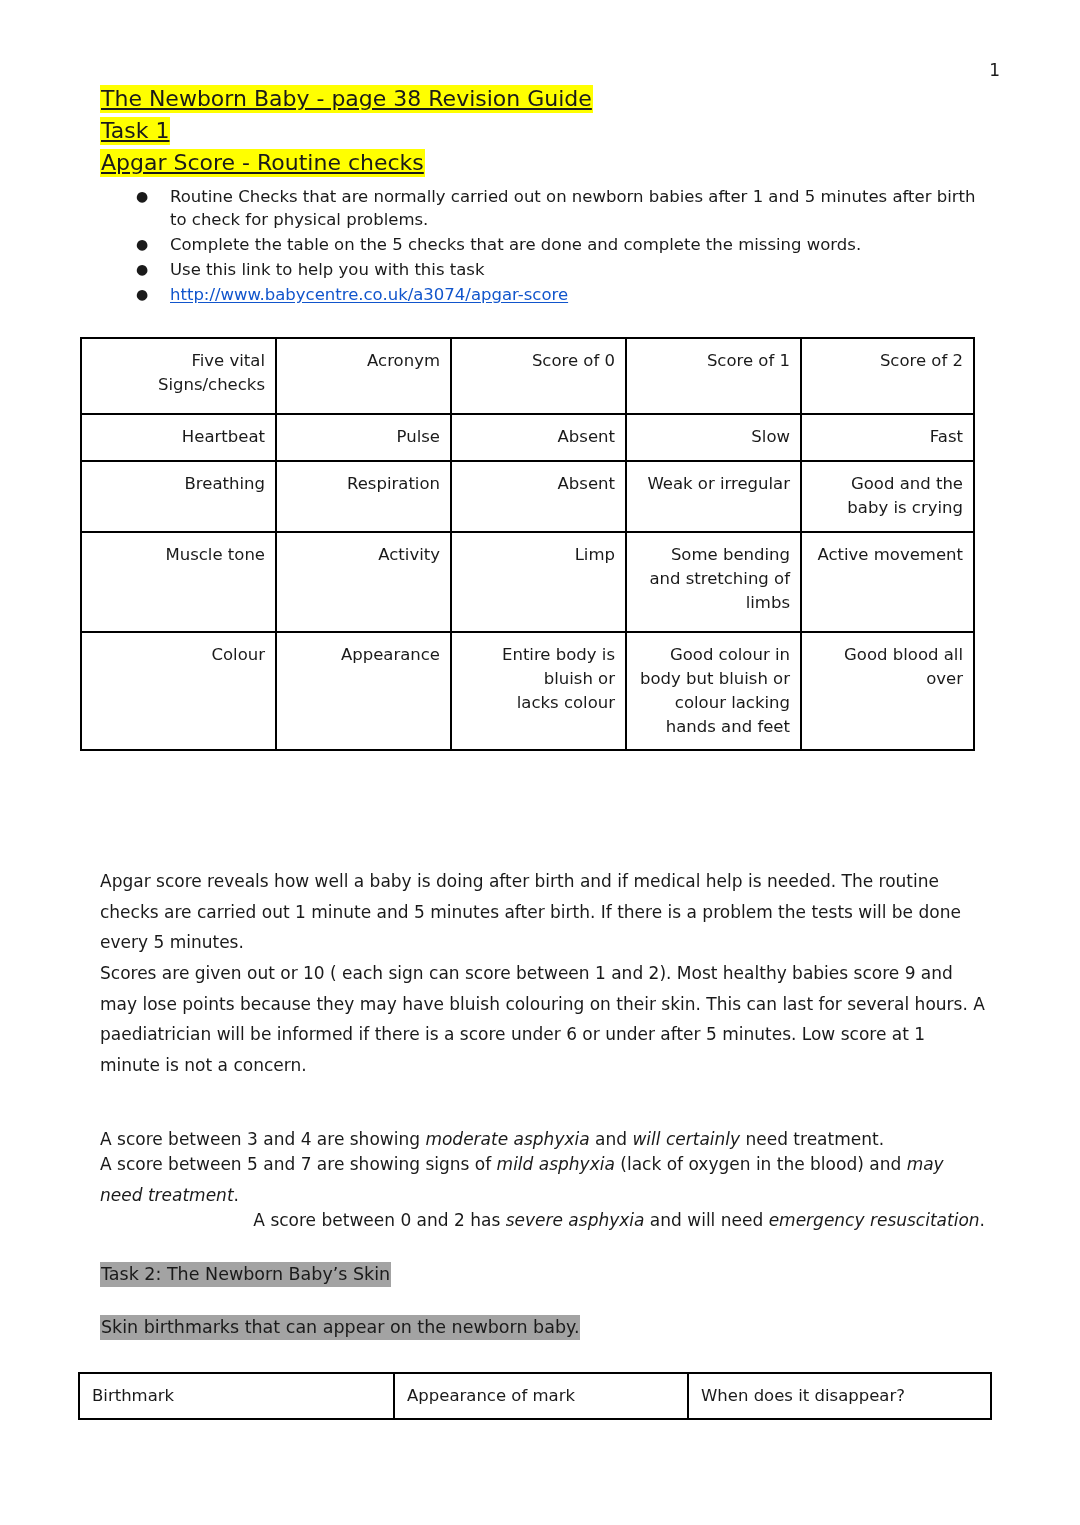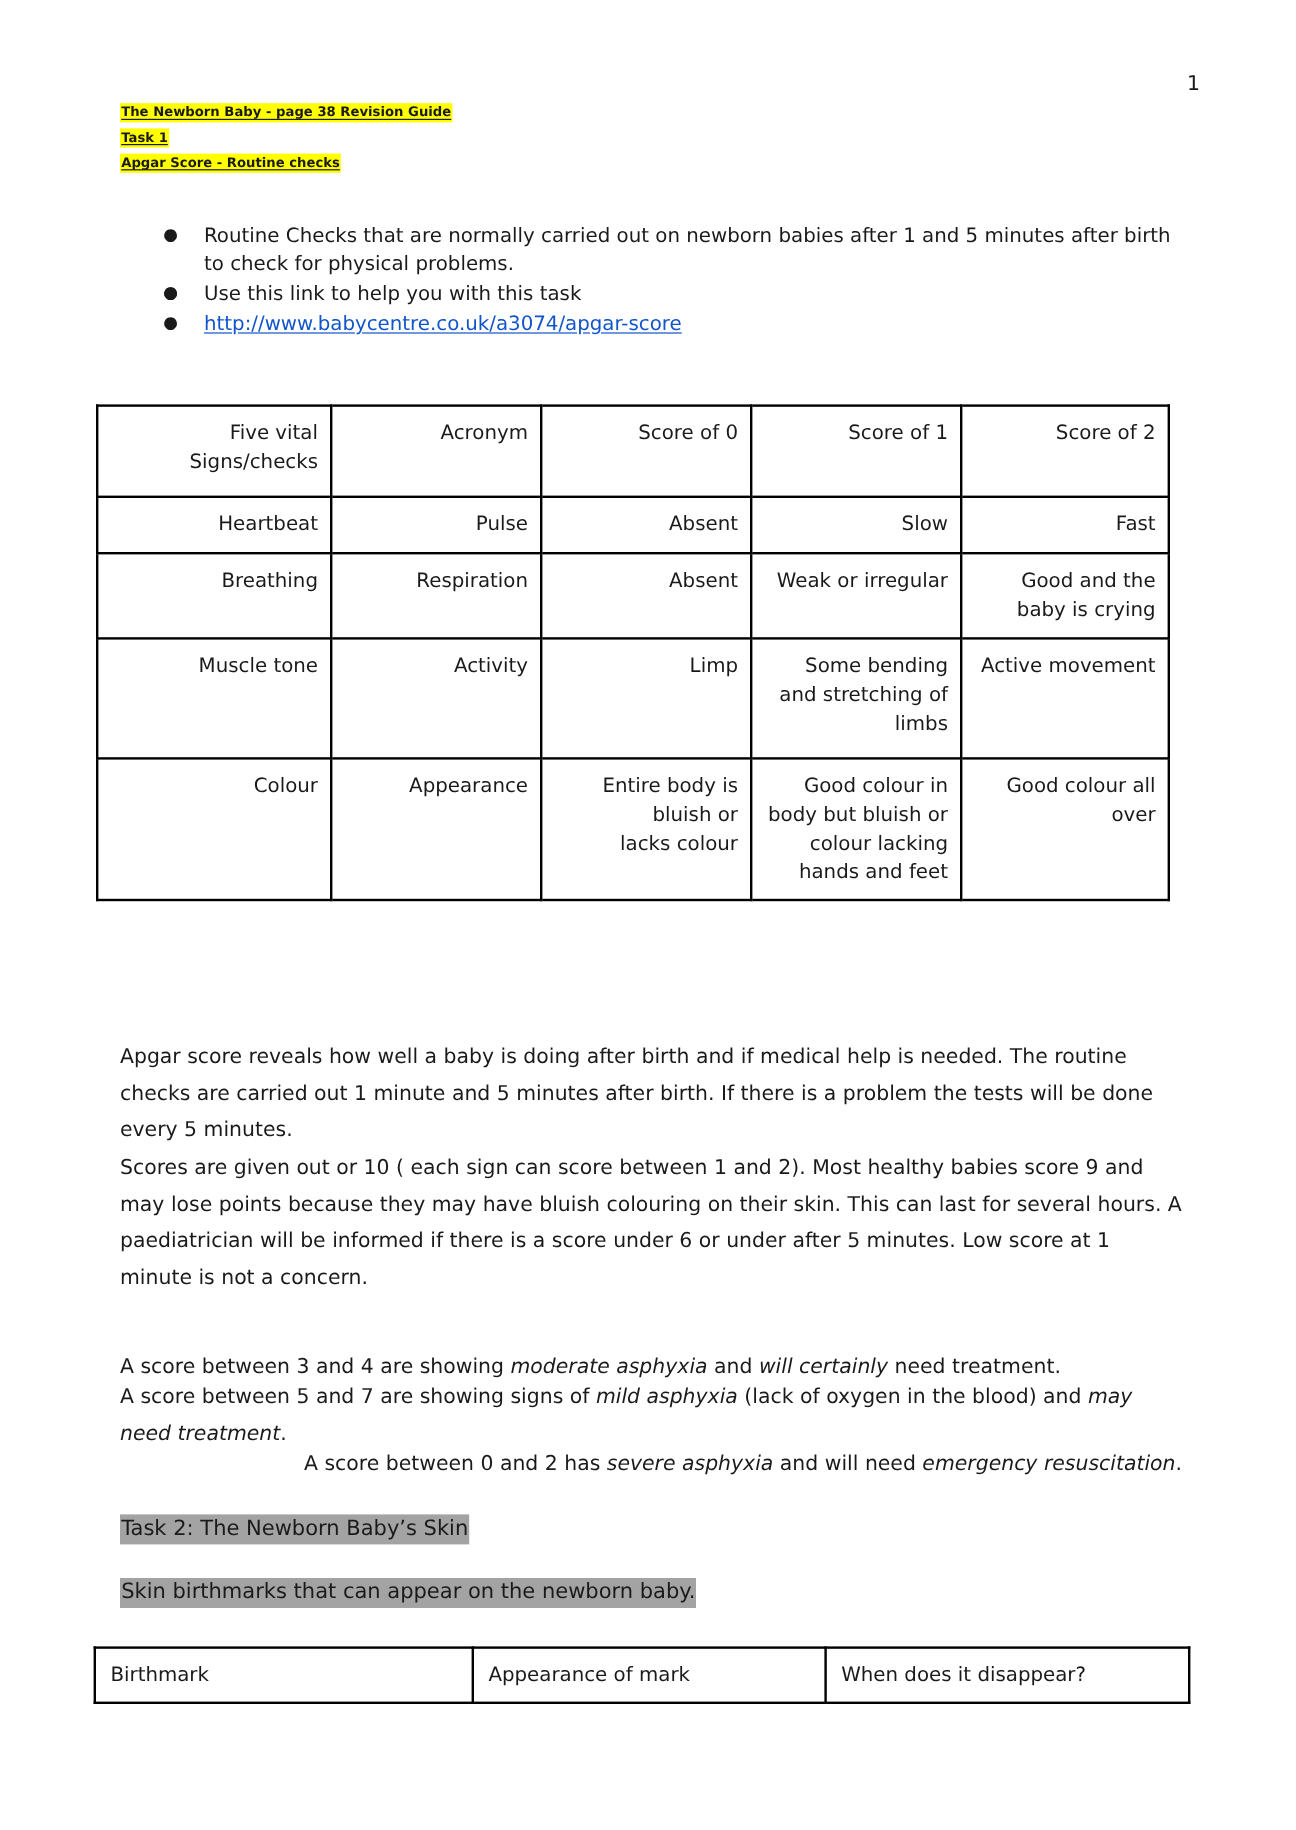--- a/index.html
+++ b/index.html
@@ -36,24 +36,23 @@
 
   
   .headings {
     position: absolute;
     left: 100px;
     top: 88px;
     width: 880px;
   }
   .hl-heading {
     display: block;
-    font-size: 11px;
+    font-size: 22px;
     line-height: 1.0;
     margin-bottom: 10px;
-    font-weight: bold;
   }
   .hl-heading > span {
     background: #ffff00;
     text-decoration: underline;
     text-underline-offset: 2px;
     padding: 1px 1px 2px 1px;
     display: inline;
     color: #1a1a1a;
   }
 
@@ -186,20 +185,21 @@
     <div class="hl-heading"><span>Apgar Score - Routine checks</span></div>
   </div>
 
   <ul class="bullets">
     <li>
       <span class="bullet-dot">●</span>
       <span>Routine Checks that are normally carried out on newborn babies after 1 and 5 minutes after birth to check for physical problems.</span>
     </li>
     <li>
       <span class="bullet-dot">●</span>
+      <span>Complete the table on the 5 checks that are done and complete the missing words.</span>
     </li>
     <li>
       <span class="bullet-dot">●</span>
       <span>Use this link to help you with this task</span>
     </li>
     <li class="link-item">
       <span class="bullet-dot">●</span>
       <span class="linktext">http://www.babycentre.co.uk/a3074/apgar-score</span>
     </li>
   </ul>
@@ -239,21 +239,21 @@
         <td>Activity</td>
         <td>Limp</td>
         <td>Some bending and stretching of limbs</td>
         <td>Active movement</td>
       </tr>
       <tr class="r-colour">
         <td>Colour</td>
         <td>Appearance</td>
         <td><span>Entire body is</span><br><span>bluish or</span><br><span>lacks colour</span></td>
         <td>Good colour in body but bluish or colour lacking hands and feet</td>
-        <td>Good colour all over</td>
+        <td>Good blood all over</td>
       </tr>
     </tbody>
   </table>
 
   <div class="para-block" id="para-1">Apgar score reveals how well a baby is doing after birth and if medical help is needed. The routine checks are carried out 1 minute and 5 minutes after birth. If there is a problem the tests will be done every 5 minutes.</div>
   <div class="para-block" id="para-2">Scores are given out or 10 ( each sign can score between 1 and 2). Most healthy babies score 9 and may lose points because they may have bluish colouring on their skin. This can last for several hours. A paediatrician will be informed if there is a score under 6 or under after 5 minutes. Low score at 1 minute is not a concern.</div>
 
   <div class="para-block" id="para-3">
     <span>A score between  5 and 7 are showing signs of </span><i>mild asphyxia</i><span> (lack of oxygen in the blood) and </span><i>may need treatment</i><span>.</span>
   </div>

